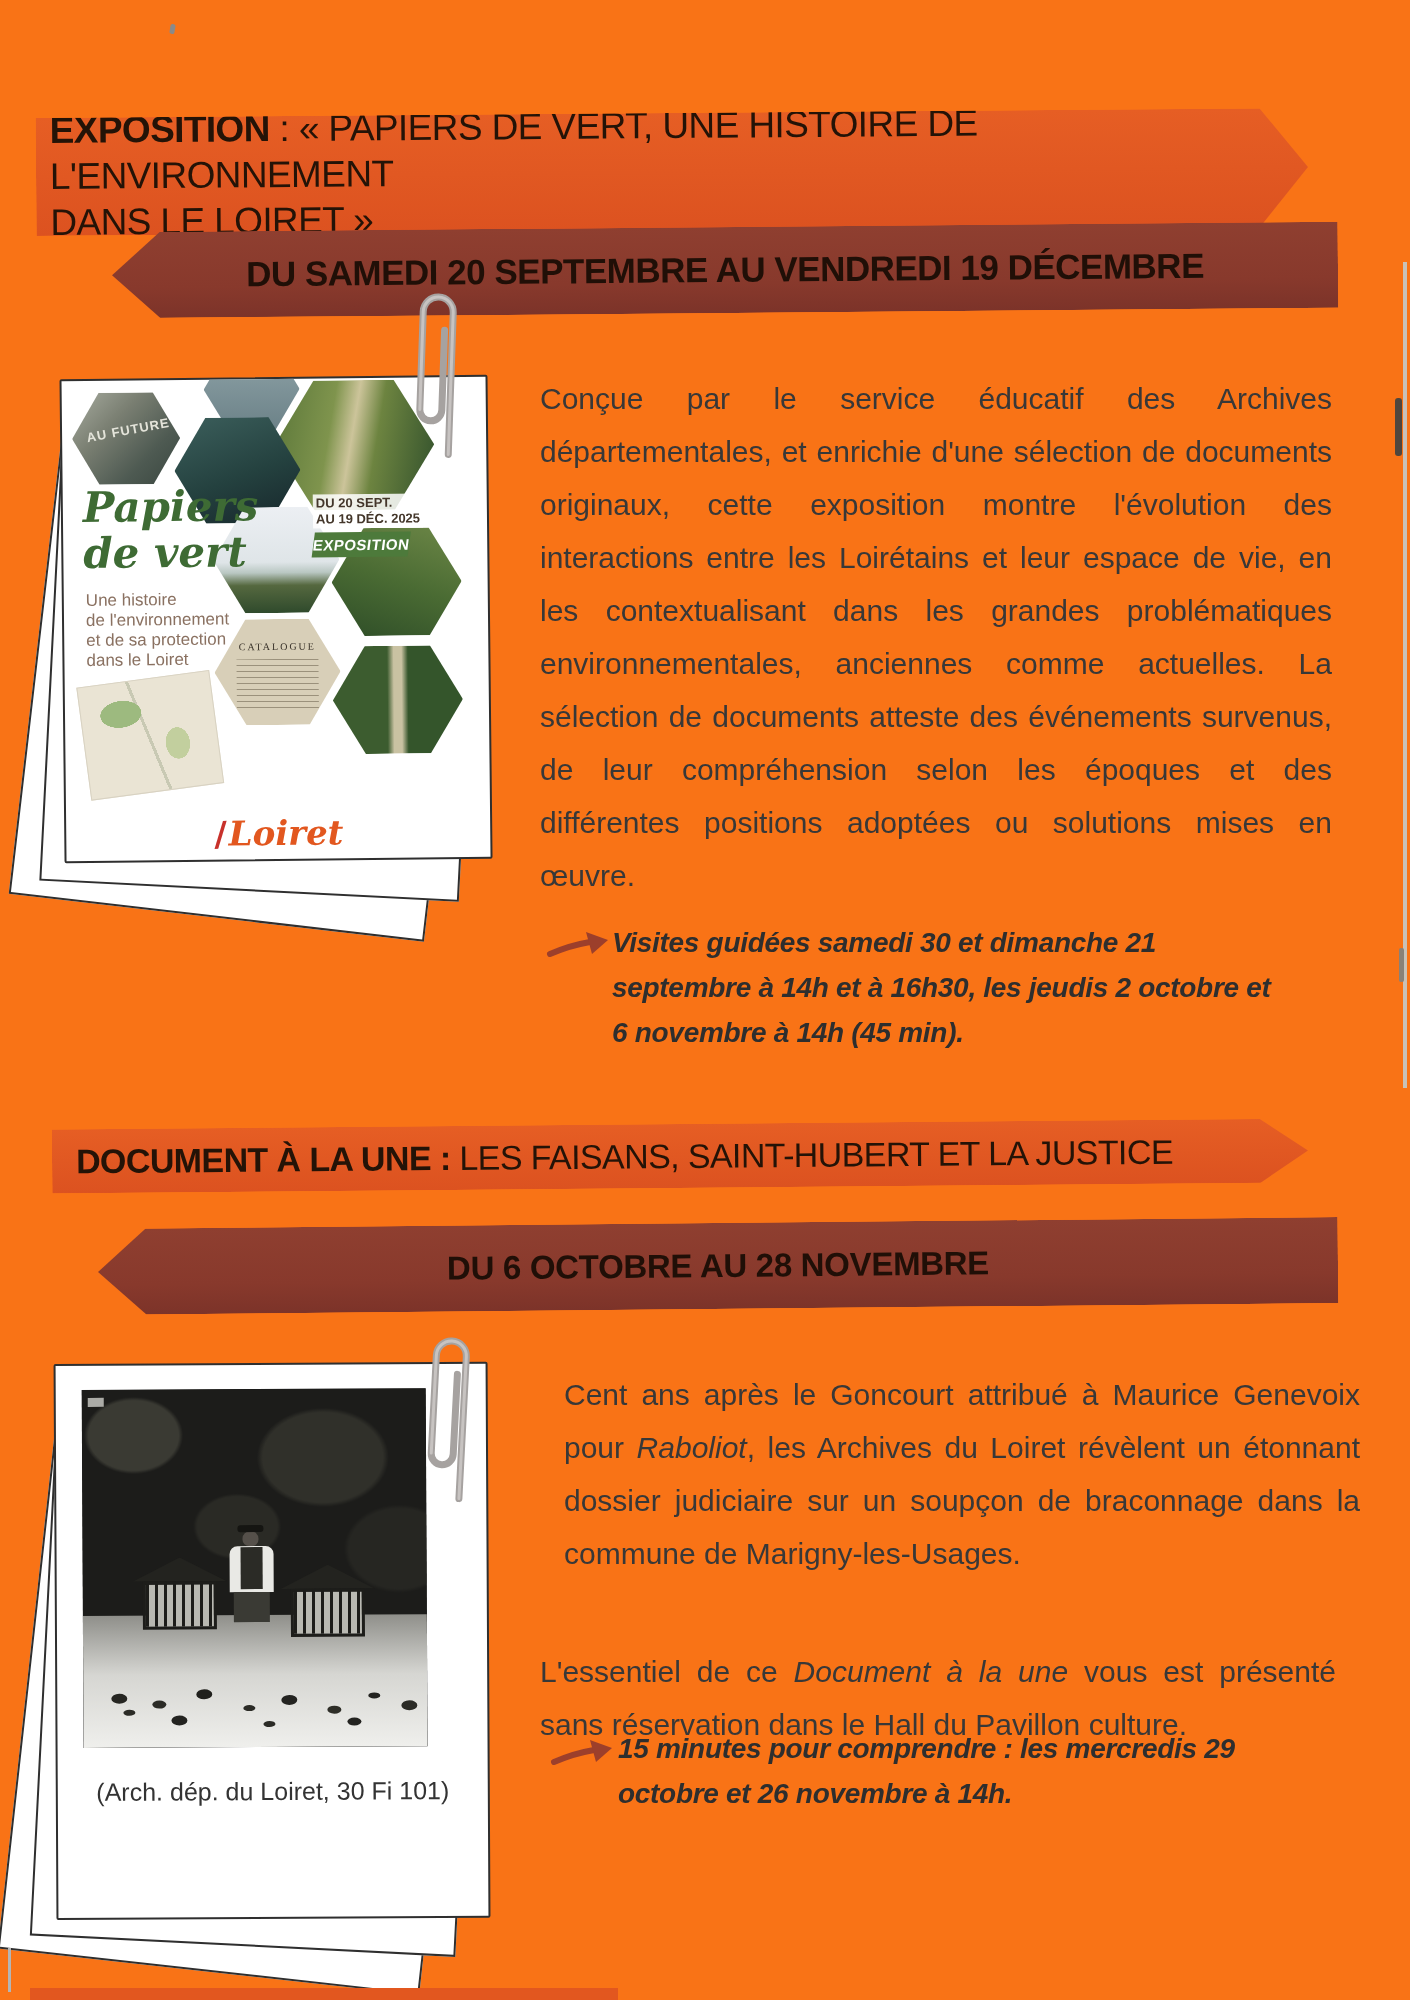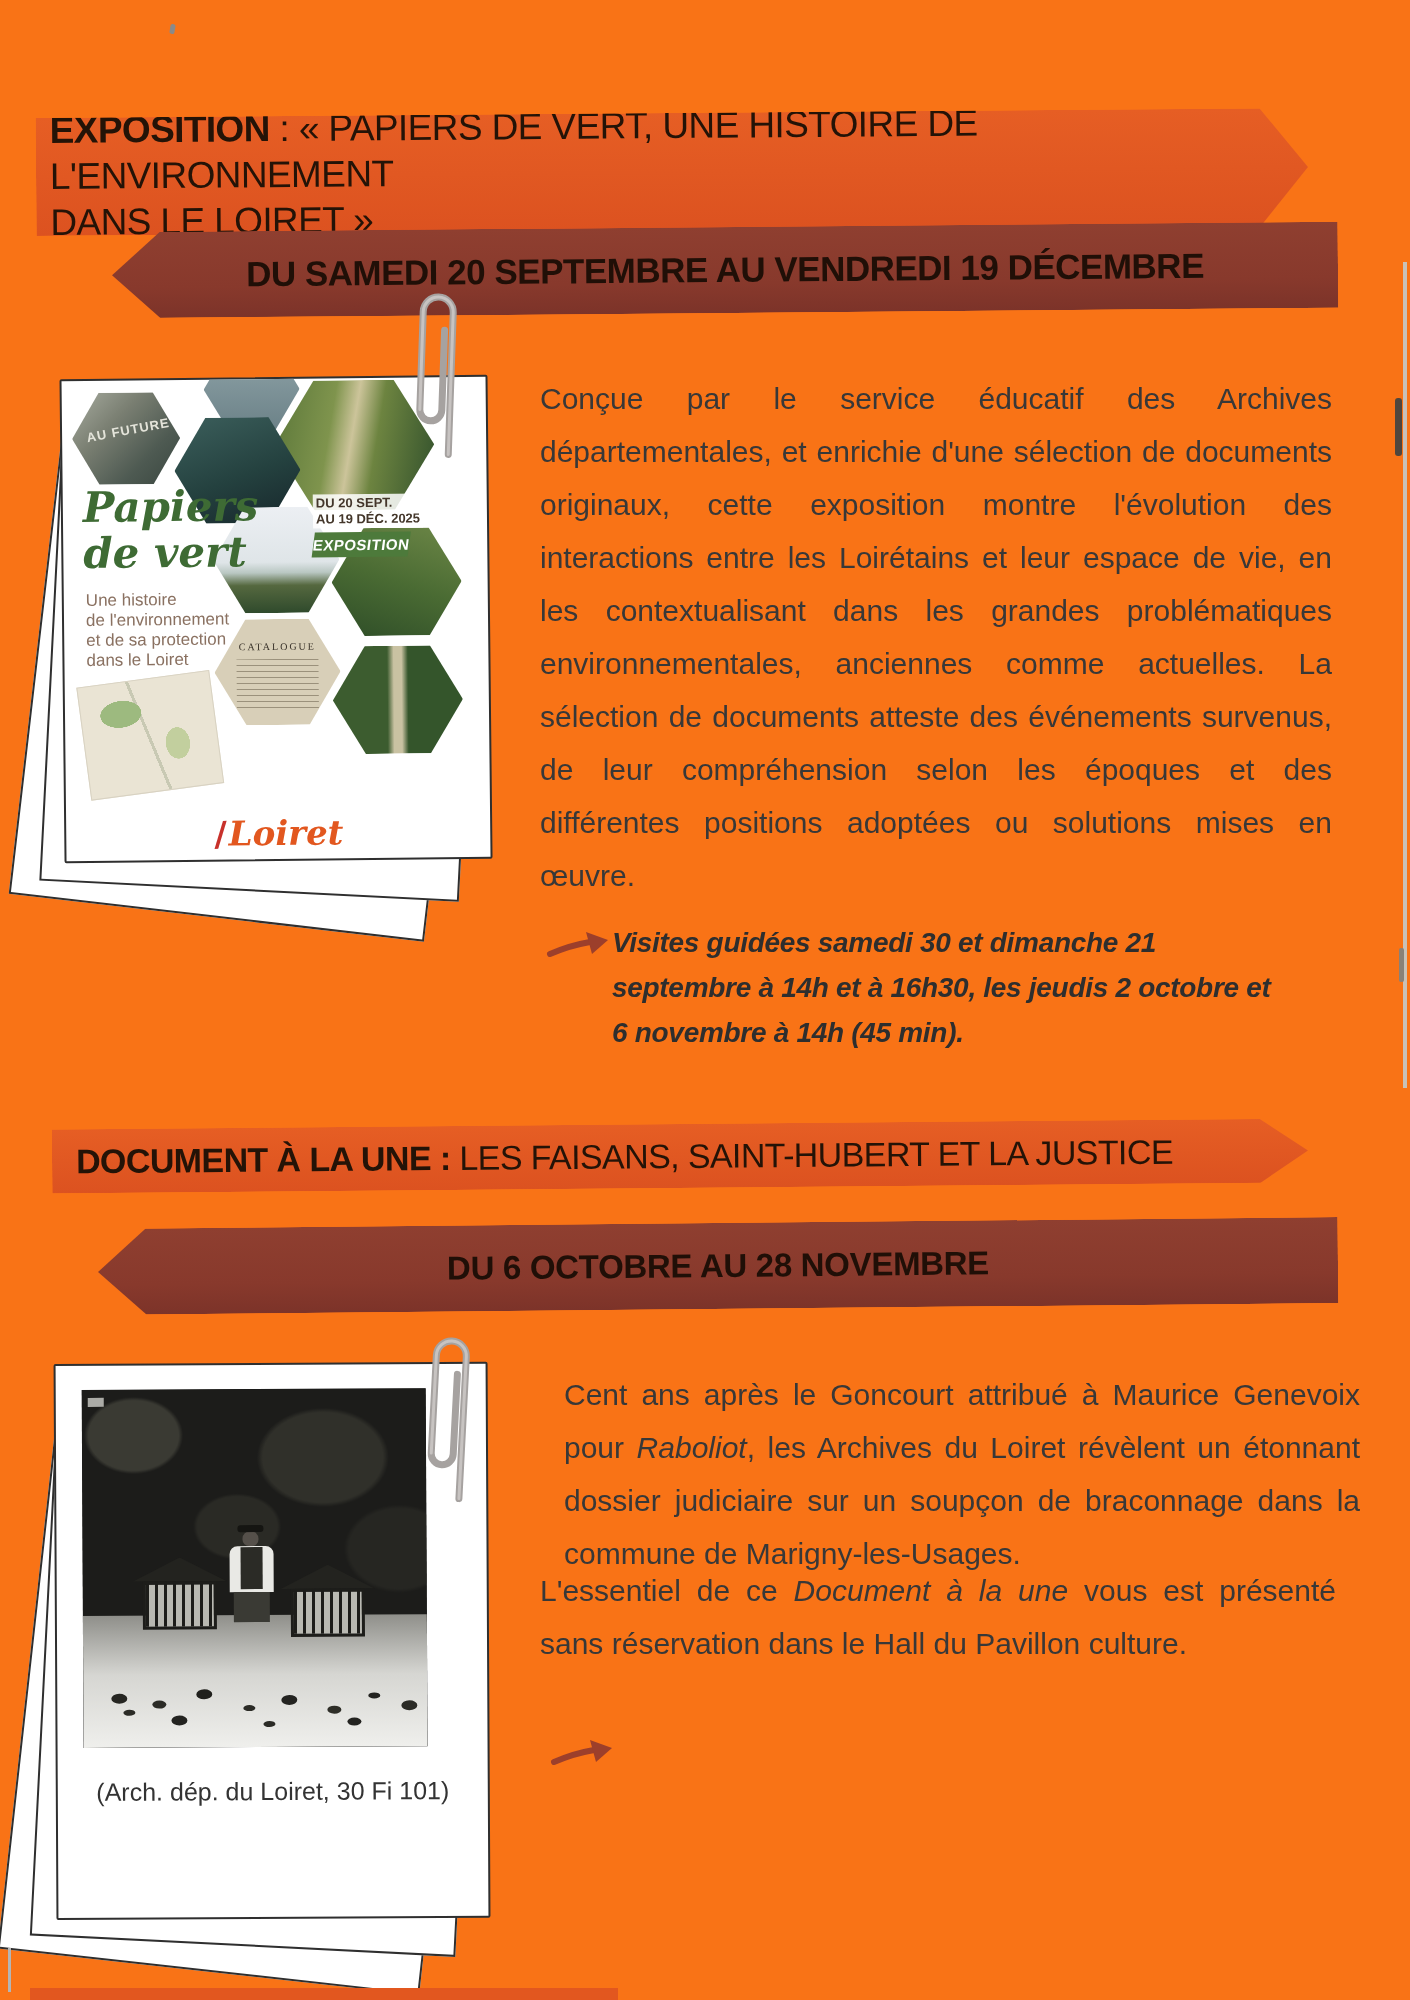--- a/index.html
+++ b/index.html
@@ -110,21 +110,21 @@
   .man-torso{position:absolute;left:147px;top:157px;width:44px;height:46px;background:#e9e9e5;border-radius:8px 8px 0 0;}
   .man-vest{position:absolute;left:158px;top:158px;width:22px;height:42px;background:#2b2b26;}
   .man-legs{position:absolute;left:151px;top:203px;width:36px;height:30px;background:#3a3a34;}
   .ph-scratch{position:absolute;left:6px;top:8px;width:16px;height:9px;background:#cfcfc9;opacity:.8;}
   .photo-caption{position:absolute;left:0;right:0;top:412px;text-align:center;font-size:25px;color:#333333;}
 
   
   .body-par{position:absolute;color:#383838;font-size:30px;line-height:53px;text-align:justify;}
   #par1{left:540px;top:372px;width:792px;}
   #par2{left:564px;top:1368px;width:796px;}
-  #par3{left:540px;top:1564px;width:796px;}
+  #par3{left:540px;top:1645px;width:796px;}
   .t-italic{font-style:italic;}
 
   .note{position:absolute;font-weight:700;font-style:italic;color:#2e2e2e;font-size:28px;line-height:45px;letter-spacing:-0.3px;}
   #note1{left:612px;top:920px;width:770px;}
   #note2{left:618px;top:1726px;width:780px;}
   .arrow-glyph{position:absolute;width:64px;height:34px;}
   #arrow1{left:546px;top:930px;}
   #arrow2{left:550px;top:1738px;}
 
   
@@ -256,20 +256,24 @@
   <div id="par2" class="body-par"><span>Cent ans après le Goncourt attribué à Maurice Genevoix pour </span><span class="t-italic">Raboliot</span><span>, les Archives du Loiret révèlent un étonnant dossier judiciaire sur un soupçon de braconnage dans la commune de Marigny-les-Usages.</span></div>
 
   <div id="par3" class="body-par"><span>L'essentiel de ce </span><span class="t-italic">Document à la une</span><span> vous est présenté sans réservation dans le Hall du Pavillon culture.</span></div>
 
   <div id="arrow2" class="arrow-glyph">
     <svg width="64" height="34" viewBox="0 0 64 34">
       <path d="M4 24 C 18 18, 32 14, 44 12" stroke="#9C3F2B" stroke-width="6" fill="none" stroke-linecap="round"></path>
       <path d="M40 2 L62 10 L46 24 Z" fill="#9C3F2B"></path>
     </svg>
   </div>
+  <div id="note2" class="note">
+    <div>15 minutes pour comprendre :  les mercredis 29</div>
+    <div>octobre et 26 novembre à 14h.</div>
+  </div>
 
   <div class="page-edge"></div>
   <div class="edge-dash1"></div>
   <div class="edge-dash2"></div>
   <div class="fold-mark"></div>
   <div class="bottom-strip"></div>
 
 </div>
 
 </body></html>

